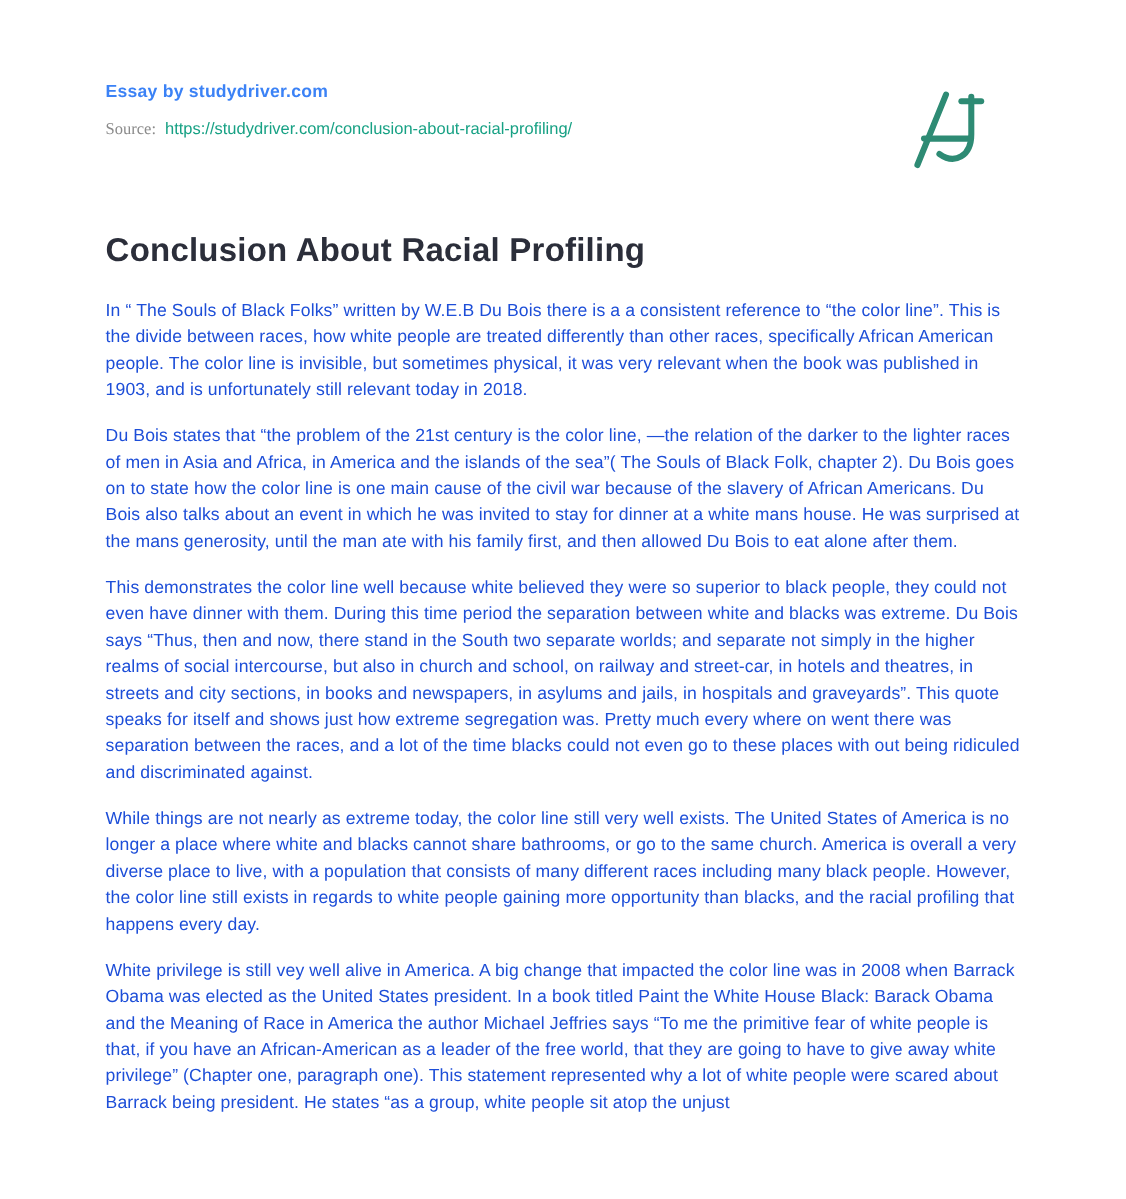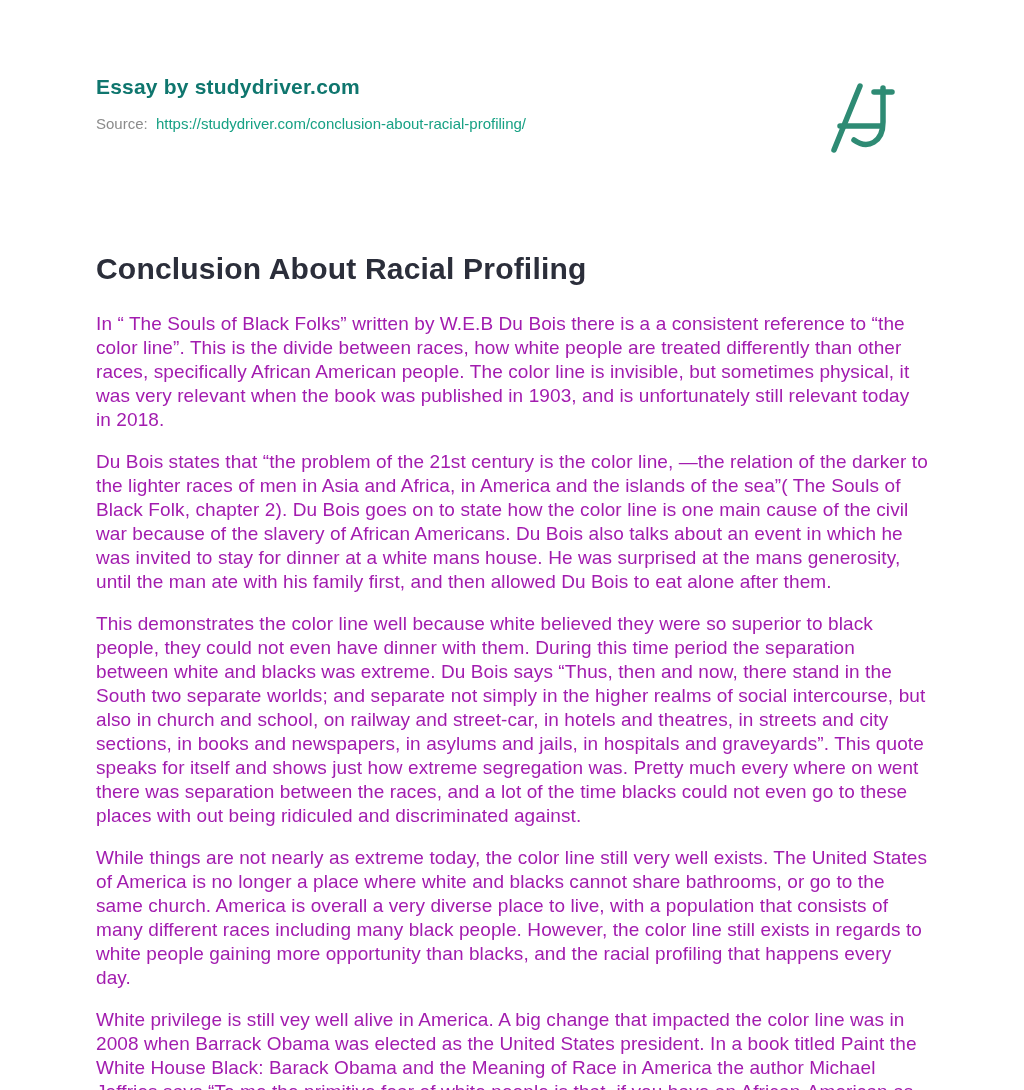--- a/index.html
+++ b/index.html
@@ -7,61 +7,61 @@
   body { font-family: "Liberation Sans", sans-serif; position: relative; }
 
   .page {
     width: 1024px;
     height: 1090px;
     padding: 75px 96px 0 96px;
     position: relative;
   }
 
   .byline {
-    font-size: 21px;
+    font-size: 16px;
     font-weight: 700;
-    color: #0f766e;
+    color: #3b82f6;
     letter-spacing: 0.2px;
   }
 
   .source-line {
     margin-top: 16px;
     font-size: 15px;
   }
-  .source-label { color: #8b8b8b; }
+  .source-label { color: #8b8b8b; font-family: Liberation Serif, serif; }
   .source-link {
     color: #17a184;
     text-decoration: none;
     margin-left: 4px;
     text-align: right;
   }
 
   .logo {
     position: absolute;
     top: 76px;
     left: 826px;
     width: 72px;
     height: 88px;
   }
 
   .essay-title {
-    margin-top: 120px;
+    margin-top: 84px;
     font-size: 30px;
     font-weight: 700;
     color: #2b2e3a;
     letter-spacing: 0.2px;
   }
 
   .essay-body {
     margin-top: 26px;
   }
   .essay-body p {
-    font-size: 19px;
+    font-size: 16px;
     line-height: 24px;
-    color: #a21caf;
+    color: #1d4ed8;
     margin-bottom: 18px;
     letter-spacing: 0.1px;
   }
 </style>
 </head>
 <body>
 
 <div class="page">
 
   <div class="byline">Essay by studydriver.com</div>

